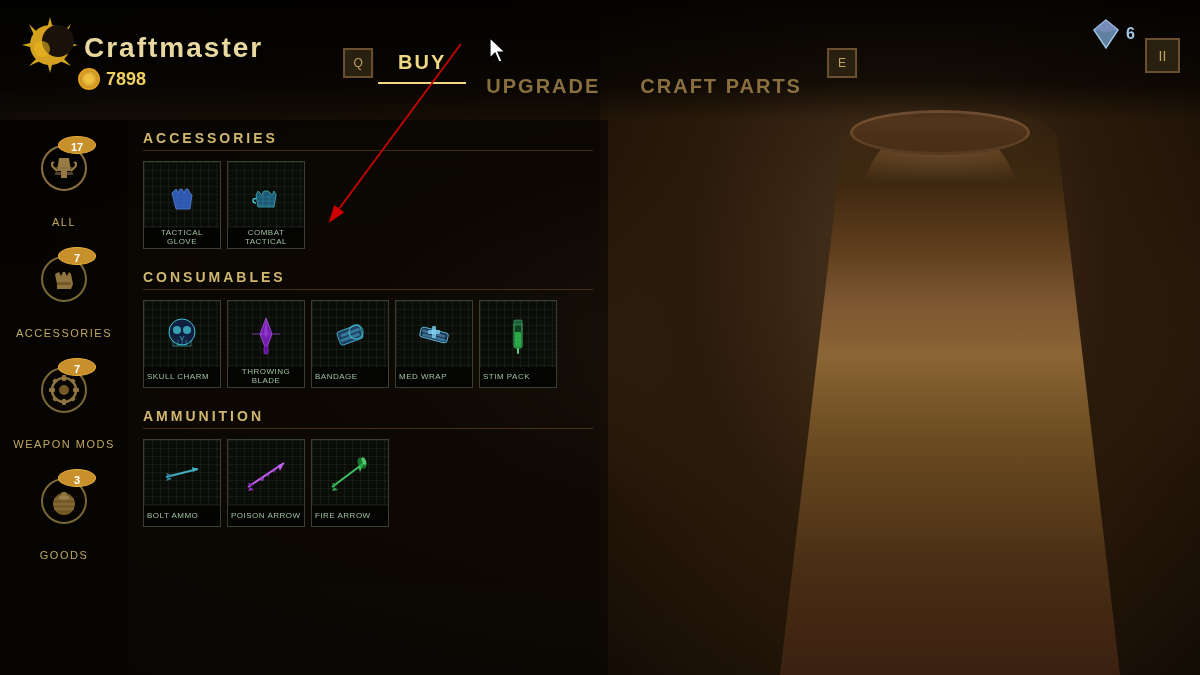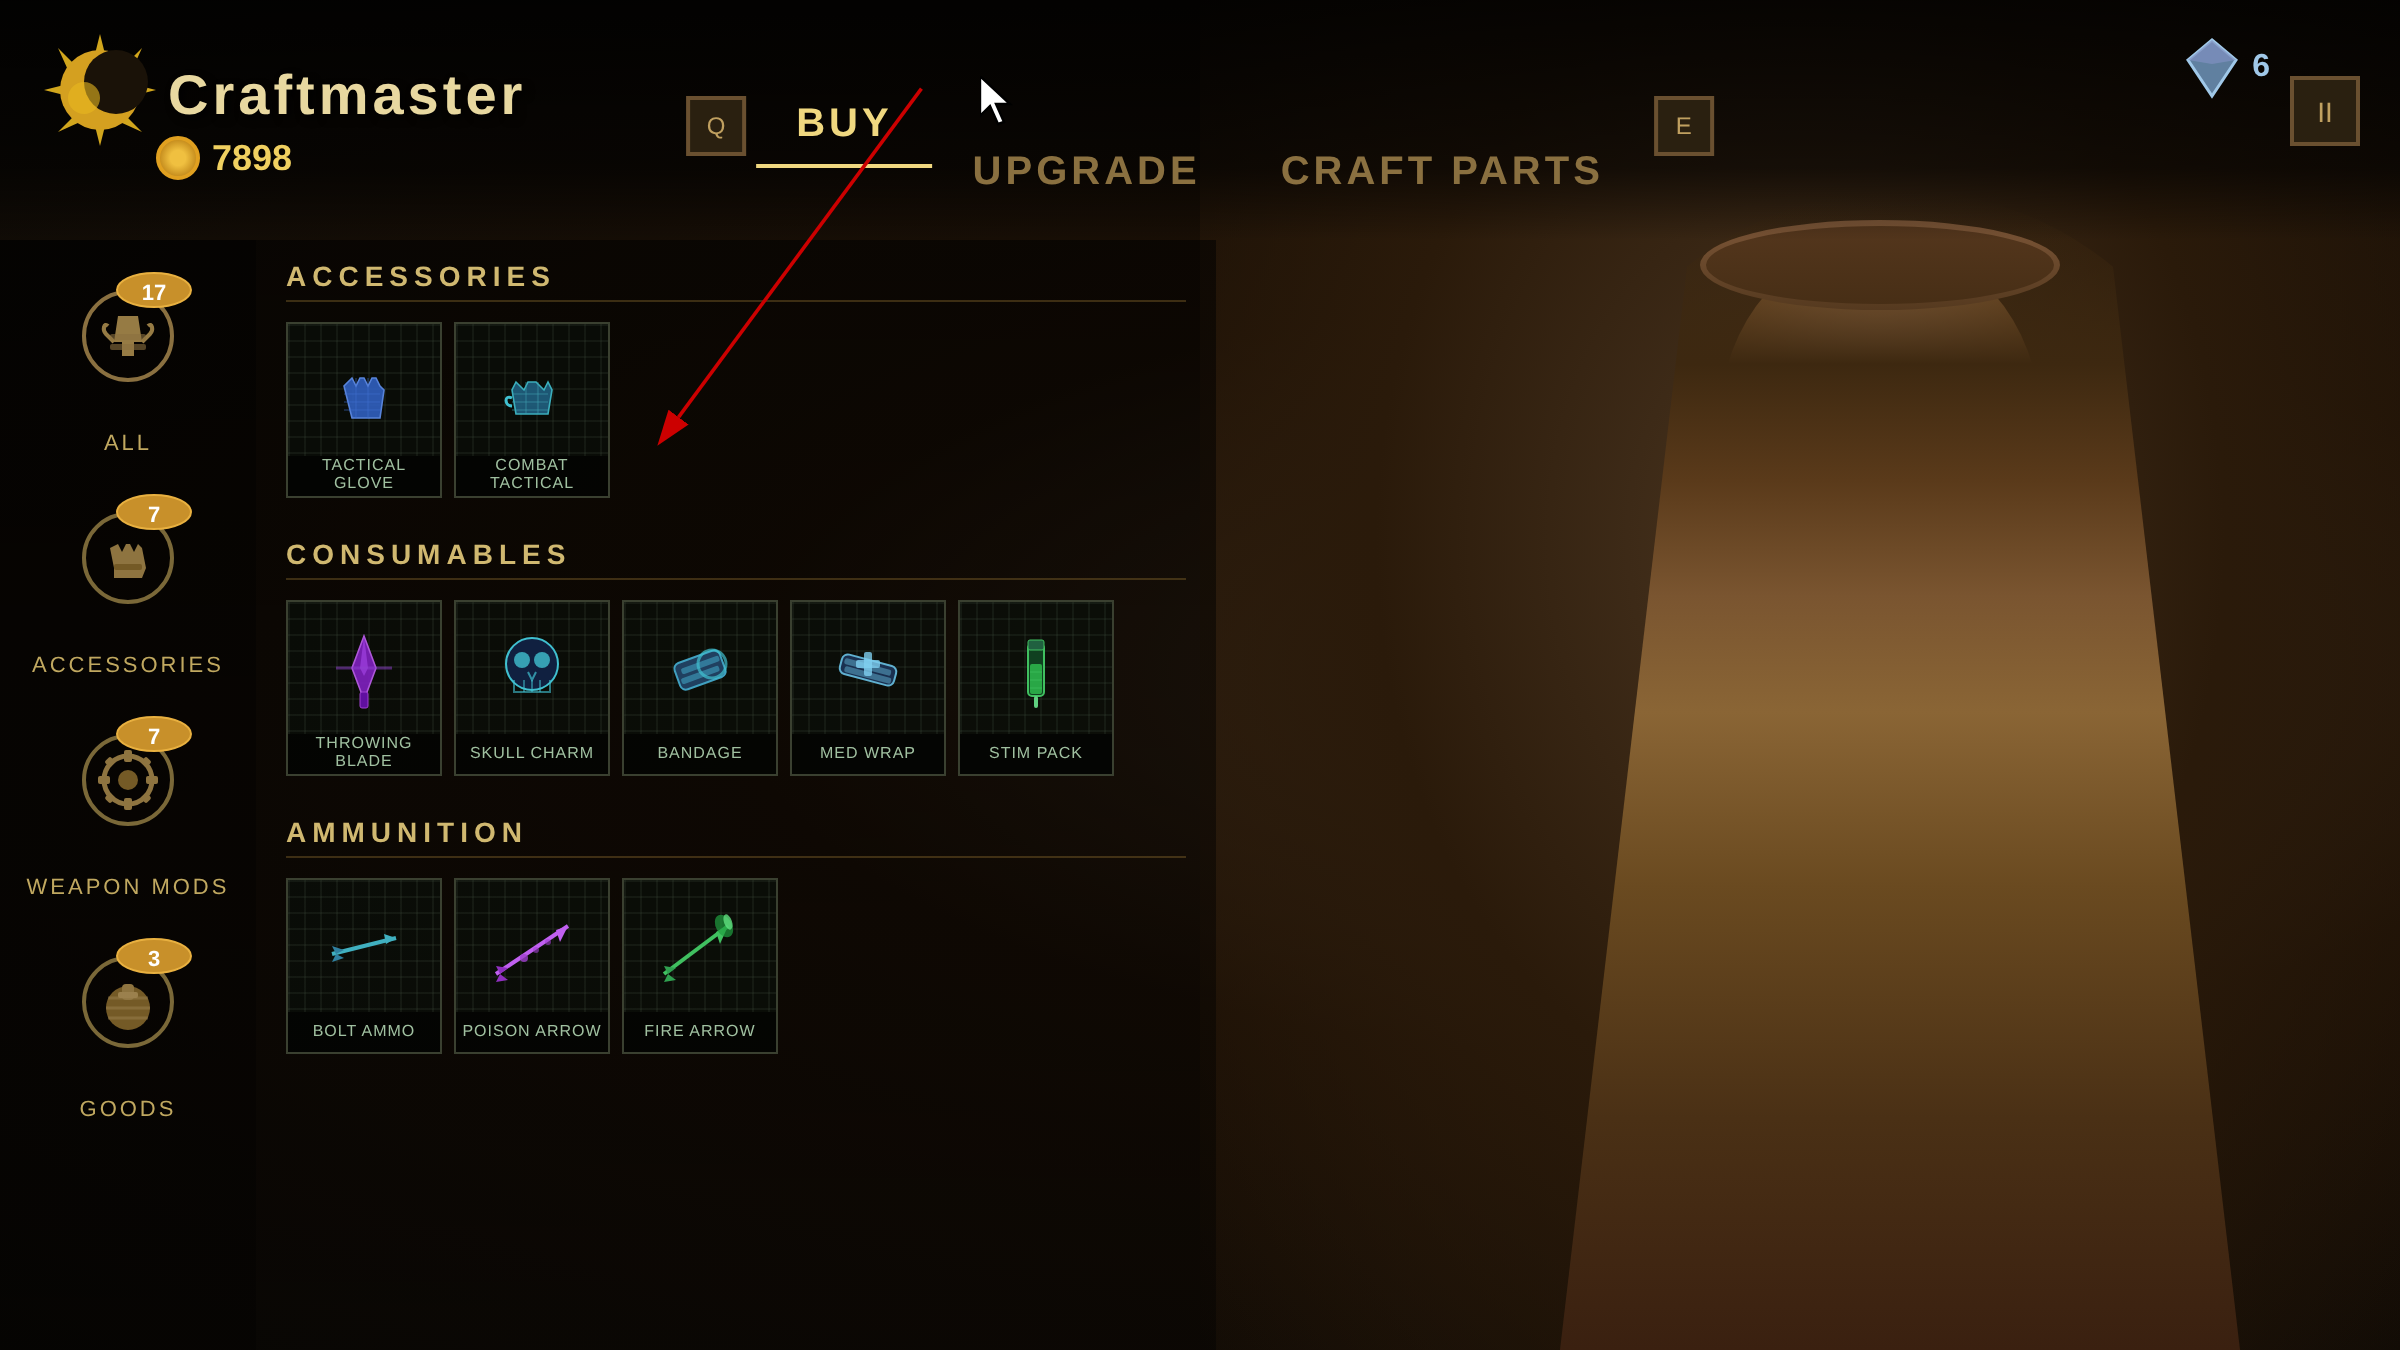--- a/index.html
+++ b/index.html
@@ -387,21 +387,21 @@
       position: relative;
       z-index: 1;
     }
 
     .item-name-bar {
       width: 100%;
       height: 20px;
       background: rgba(0,0,0,0.6);
       display: flex;
       align-items: center;
-      justify-content: center;
+      justify-content: flex-start;
       padding: 0 3px;
     }
 
     .item-name-text {
       color: #a0c0a0;
       font-size: 8px;
       letter-spacing: 0.5px;
       text-align: center;
       line-height: 1.1;
     }
@@ -643,55 +643,55 @@
 
     <div class="section">
       <div class="section-title">CONSUMABLES</div>
       <div class="items-grid">
 
         <div class="item-card">
           <div class="item-card-inner">
             <div class="item-bg"></div>
             <svg class="item-icon-svg" viewBox="0 0 48 48">
               <g fill="none">
-
-                <path d="M24,8 L30,24 L24,40 L18,24 Z" fill="#8020c0" stroke="#c060f0" stroke-width="0.8" opacity="0.9"></path>
-                <path d="M24,8 L26,24 L24,28 L22,24 Z" fill="#a040e0" opacity="0.7"></path>
-                <line x1="10" y1="24" x2="38" y2="24" stroke="#9040d0" stroke-width="1.5" opacity="0.5"></line>
-
-                <rect x="22" y="36" width="4" height="8" rx="1" fill="#6010a0" stroke="#a040d0" stroke-width="0.5"></rect>
-              </g>
-            </svg>
-          </div>
-          <div class="item-name-bar">
-            <span class="item-name-text">THROWING BLADE</span>
-          </div>
-        </div>
-
-        <div class="item-card">
-          <div class="item-card-inner">
-            <div class="item-bg"></div>
-            <svg class="item-icon-svg" viewBox="0 0 48 48">
-              <g fill="none">
                 <circle cx="24" cy="22" r="13" fill="#102040" stroke="#40c0d0" stroke-width="1"></circle>
 
                 <circle cx="19" cy="20" r="4" fill="#40c0d0" opacity="0.8"></circle>
                 <circle cx="29" cy="20" r="4" fill="#40c0d0" opacity="0.8"></circle>
 
                 <path d="M22,26 L24,30 L26,26" stroke="#40c0d0" stroke-width="1" fill="none" opacity="0.7"></path>
 
                 <path d="M15,30 L15,36 L33,36 L33,30" stroke="#40c0d0" stroke-width="1" fill="none" opacity="0.6"></path>
                 <line x1="20" y1="30" x2="20" y2="36" stroke="#40c0d0" stroke-width="1" opacity="0.5"></line>
                 <line x1="24" y1="30" x2="24" y2="36" stroke="#40c0d0" stroke-width="1" opacity="0.5"></line>
                 <line x1="28" y1="30" x2="28" y2="36" stroke="#40c0d0" stroke-width="1" opacity="0.5"></line>
               </g>
             </svg>
           </div>
           <div class="item-name-bar">
             <span class="item-name-text">SKULL CHARM</span>
+          </div>
+        </div>
+
+        <div class="item-card">
+          <div class="item-card-inner">
+            <div class="item-bg"></div>
+            <svg class="item-icon-svg" viewBox="0 0 48 48">
+              <g fill="none">
+
+                <path d="M24,8 L30,24 L24,40 L18,24 Z" fill="#8020c0" stroke="#c060f0" stroke-width="0.8" opacity="0.9"></path>
+                <path d="M24,8 L26,24 L24,28 L22,24 Z" fill="#a040e0" opacity="0.7"></path>
+                <line x1="10" y1="24" x2="38" y2="24" stroke="#9040d0" stroke-width="1.5" opacity="0.5"></line>
+
+                <rect x="22" y="36" width="4" height="8" rx="1" fill="#6010a0" stroke="#a040d0" stroke-width="0.5"></rect>
+              </g>
+            </svg>
+          </div>
+          <div class="item-name-bar">
+            <span class="item-name-text">THROWING BLADE</span>
           </div>
         </div>
 
         <div class="item-card">
           <div class="item-card-inner">
             <div class="item-bg"></div>
             <svg class="item-icon-svg" viewBox="0 0 48 48">
               <g fill="none">
 
                 <rect x="12" y="18" width="24" height="14" rx="3" fill="#204060" stroke="#40a0c0" stroke-width="1" transform="rotate(-20 24 25)"></rect>

